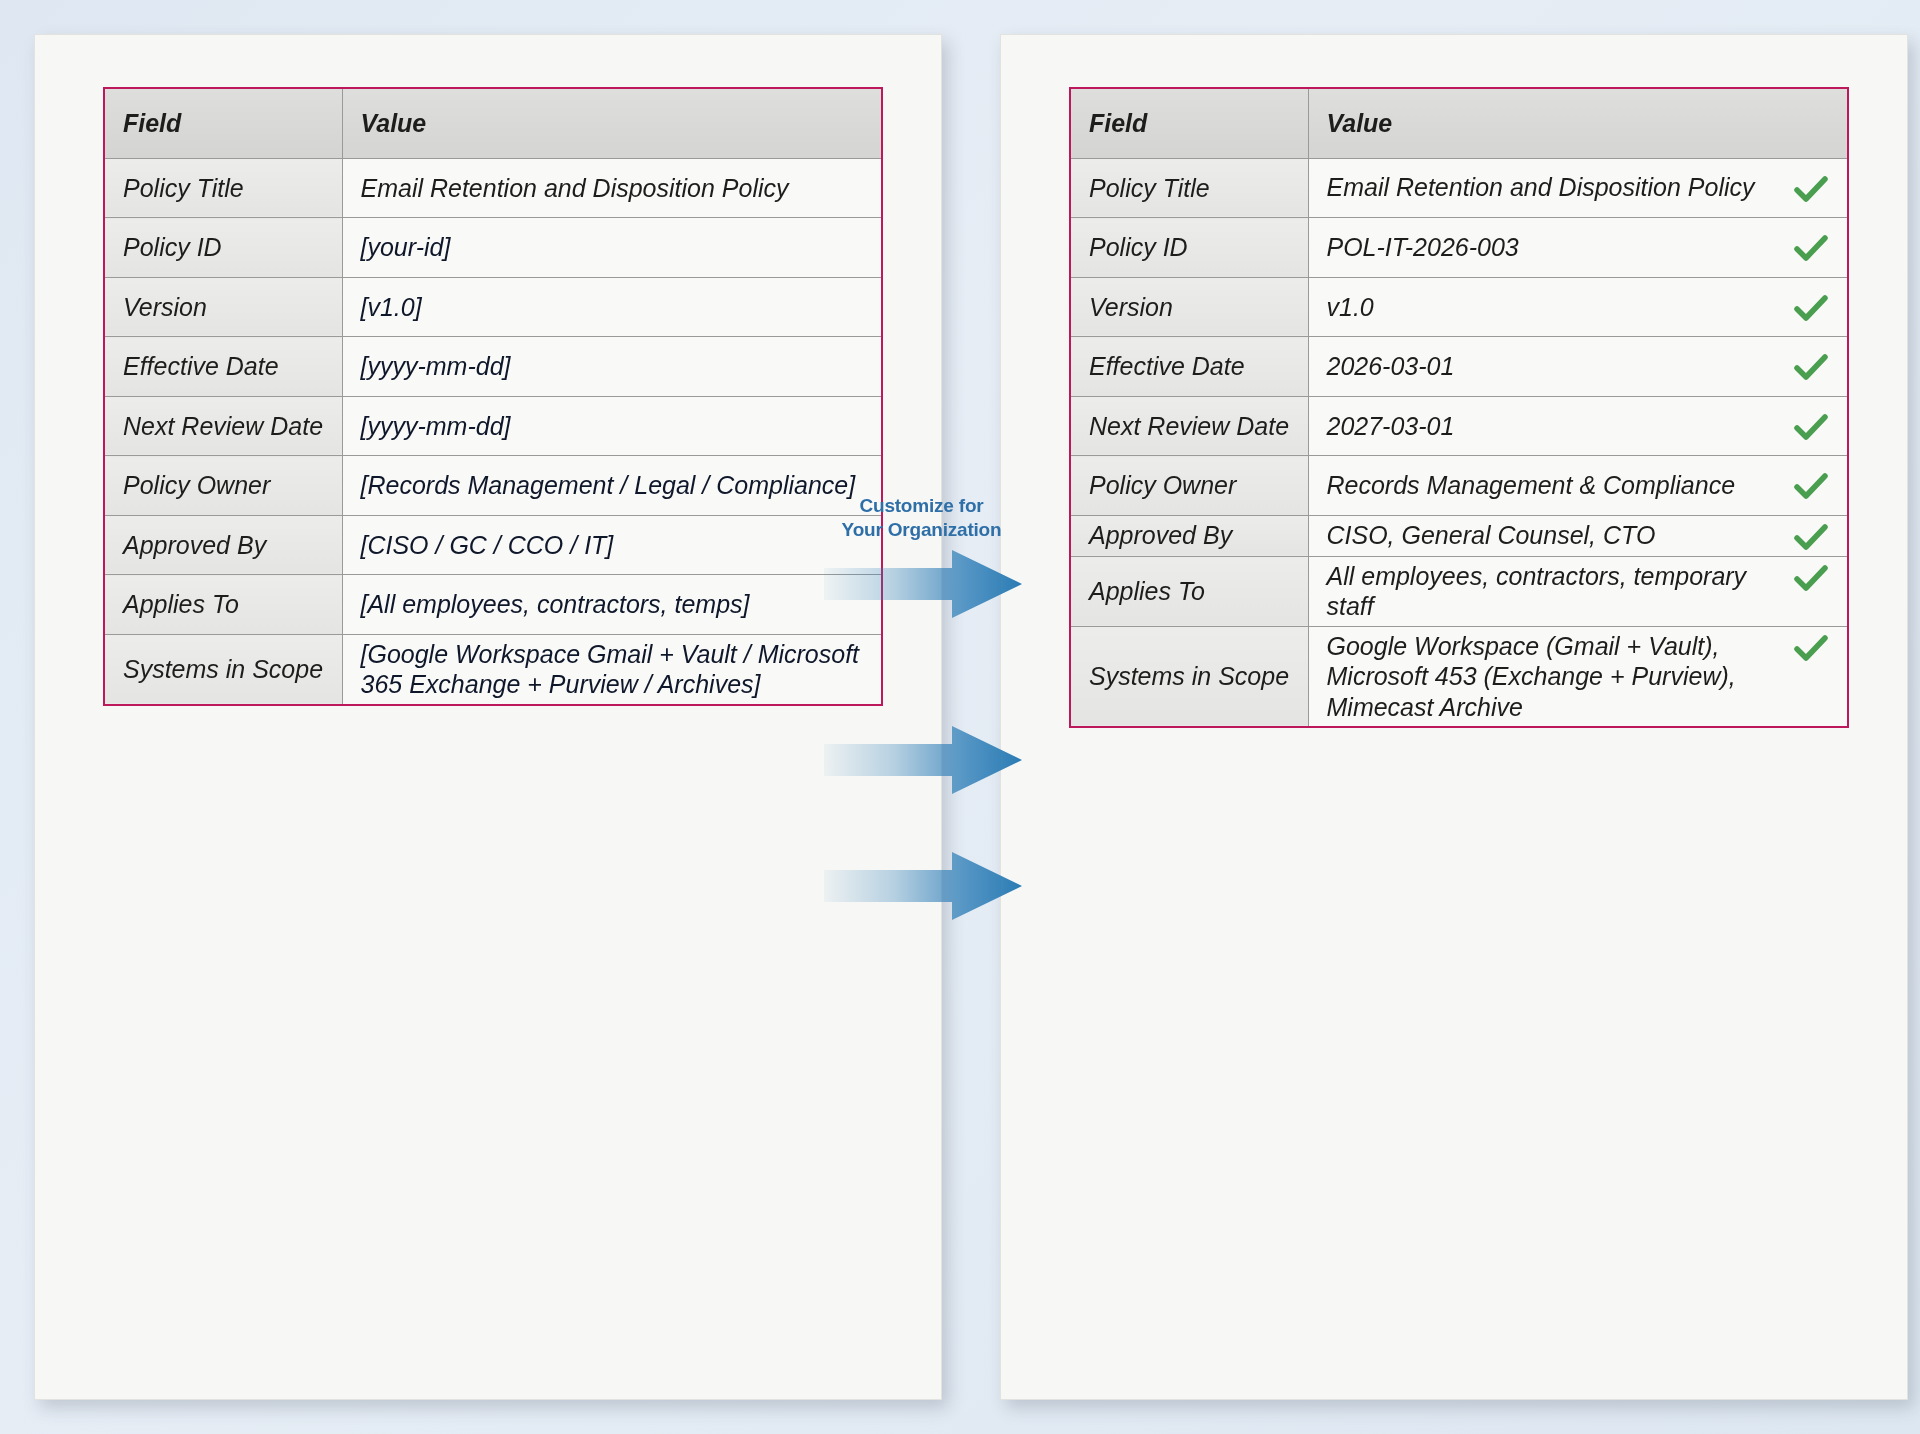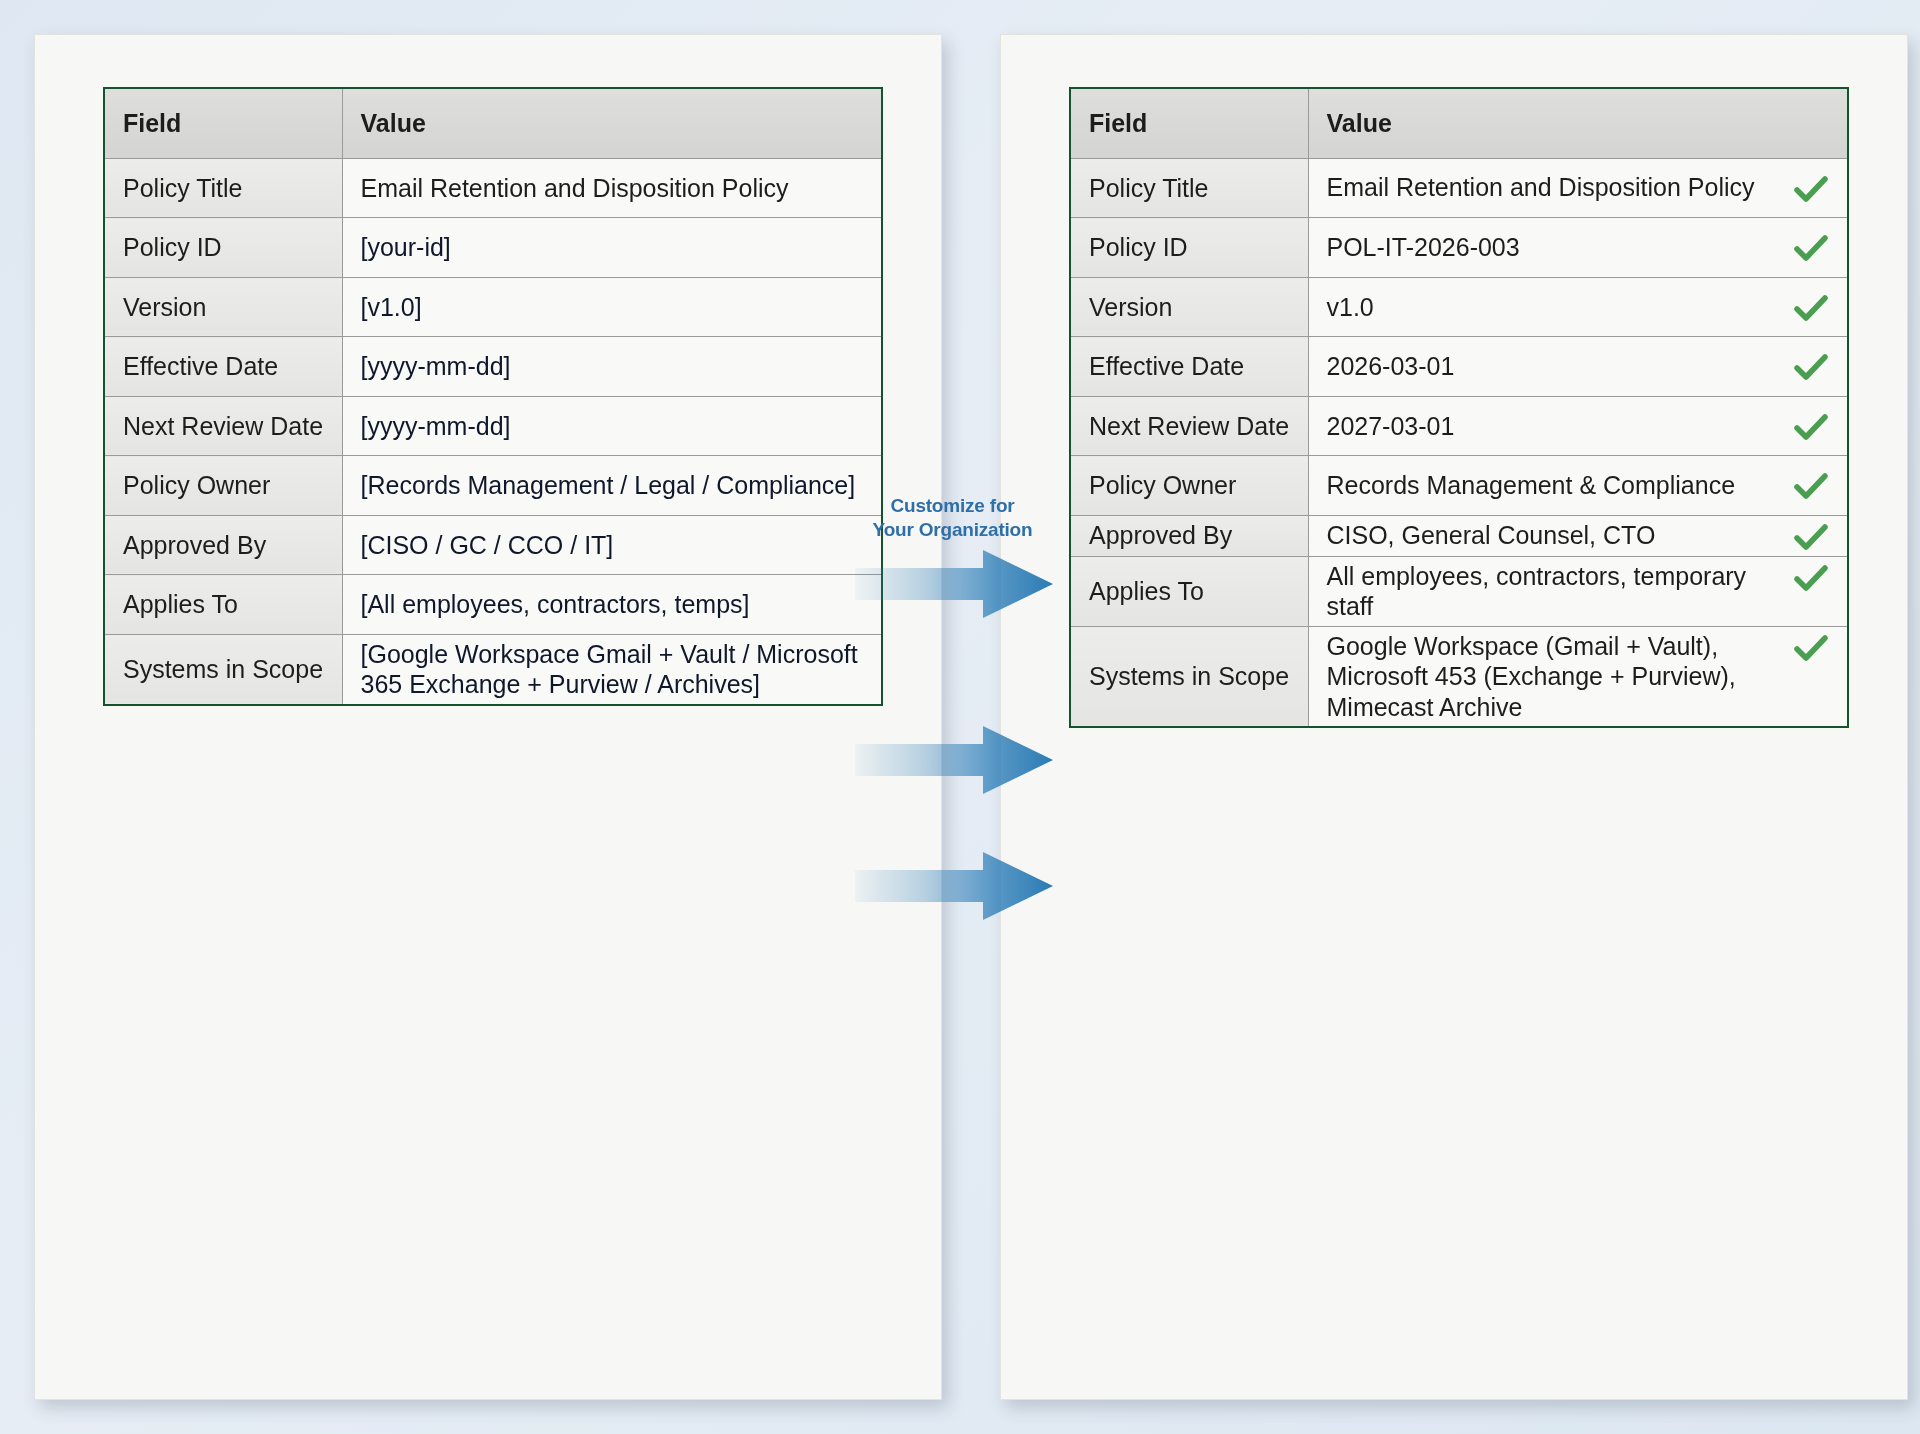--- a/index.html
+++ b/index.html
@@ -45,21 +45,22 @@
     letter-spacing: -0.3px;
     margin-bottom: 34px;
     white-space: nowrap;
   }
 
   
   table.dc {
     border-collapse: collapse;
     table-layout: fixed;
     width: 100%;
-    border: 2px solid #14532d;
+    border: 2px solid #be185d;
+    font-style: italic;
   }
   table.dc th,
   table.dc td {
     border: 1px solid #9a9a9a;
     vertical-align: middle;
     text-align: left;
   }
 
   thead th {
     background: linear-gradient(180deg, #dededc 0%, #d4d4d2 100%);
@@ -112,21 +113,21 @@
     margin-top: 2px;
   }
   .chk svg { display: block; width: 36px; height: 30px; }
 
   
   .valwrap.tight { align-items: center; gap: 33px; }
 
   
   .mid {
     position: absolute;
-    left: 845px;
+    left: 814px;
     top: 0;
     width: 215px;
     height: 1286px;
     pointer-events: none;
   }
   .mid-label {
     position: absolute;
     left: 0;
     top: 494px;
     width: 215px;

